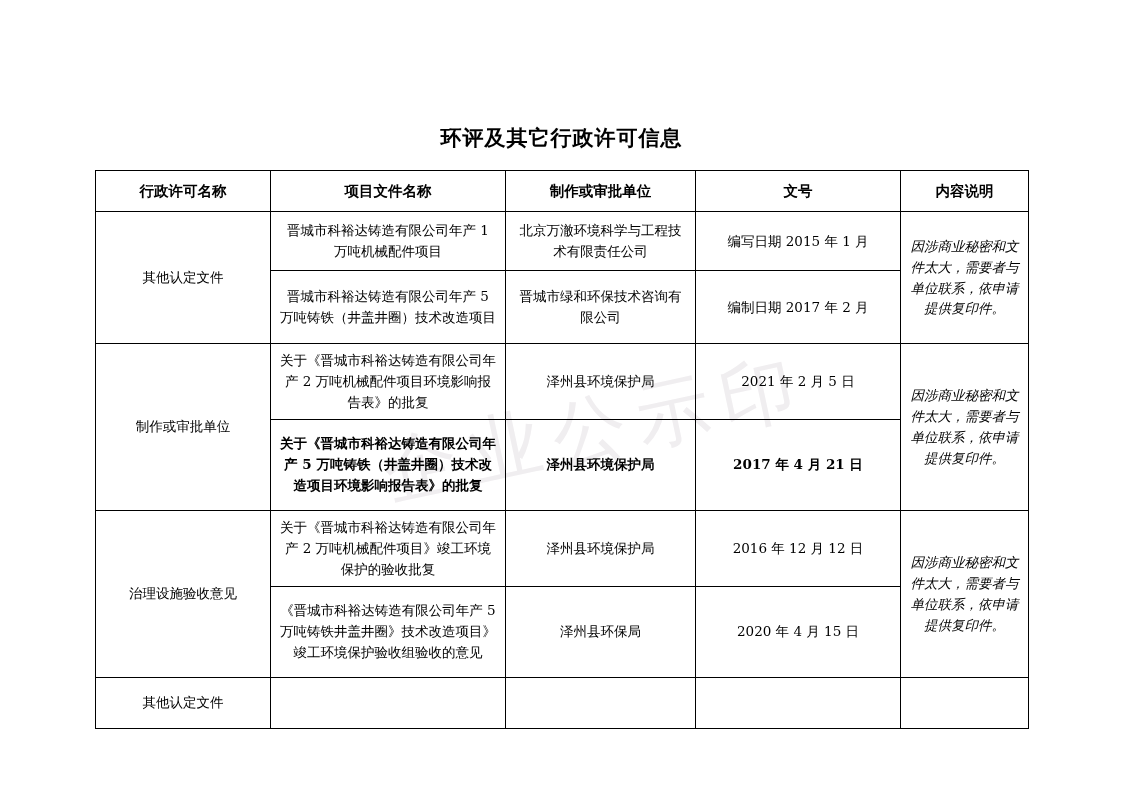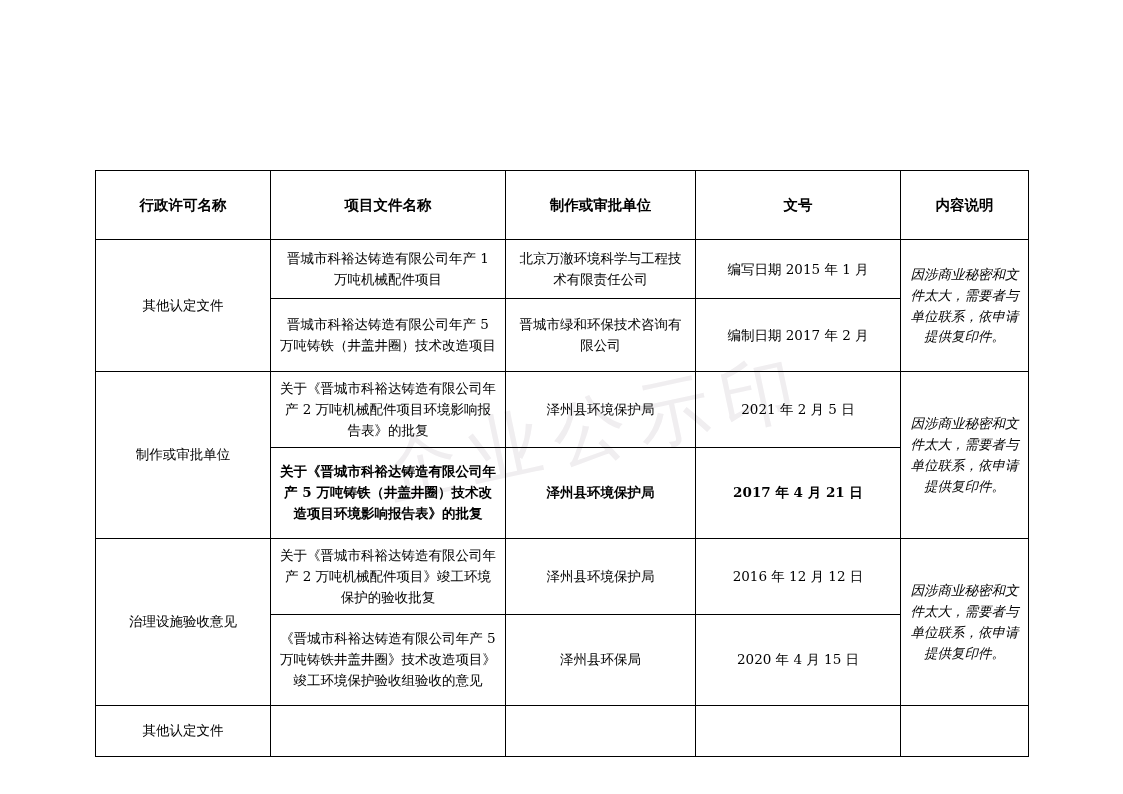--- a/index.html
+++ b/index.html
@@ -61,21 +61,21 @@
     vertical-align: middle;
     text-align: center;
     font-size: 13.5px;
     line-height: 1.55;
     background: transparent;
   }
   table.perm-table th {
     font-weight: bold;
     font-size: 14.5px;
     height: 32px;
-    padding: 18px 6px;
+    padding: 4px 6px;
   }
   .col1 { width: 175px; }
   .col2 { width: 235px; }
   .col3 { width: 190px; }
   .col4 { width: 205px; }
   .col5 { width: 128px; }
   td.cat {
     font-size: 14.5px;
   }
   td.docname {
@@ -101,20 +101,21 @@
   .r5 td { height: 60px; margin-top: 24px; }
   .r6 td { height: 78px; }
 </style>
 </head>
 <body>
 
 <div class="page">
 
   <div class="watermark">企业公示印</div>
 
+  <div class="doc-title">环评及其它行政许可信息</div>
 
   <table class="perm-table">
     <colgroup>
       <col class="col1">
         <col class="col2">
         <col class="col3">
         <col class="col4">
         <col class="col5">
     </colgroup>
     <thead>

